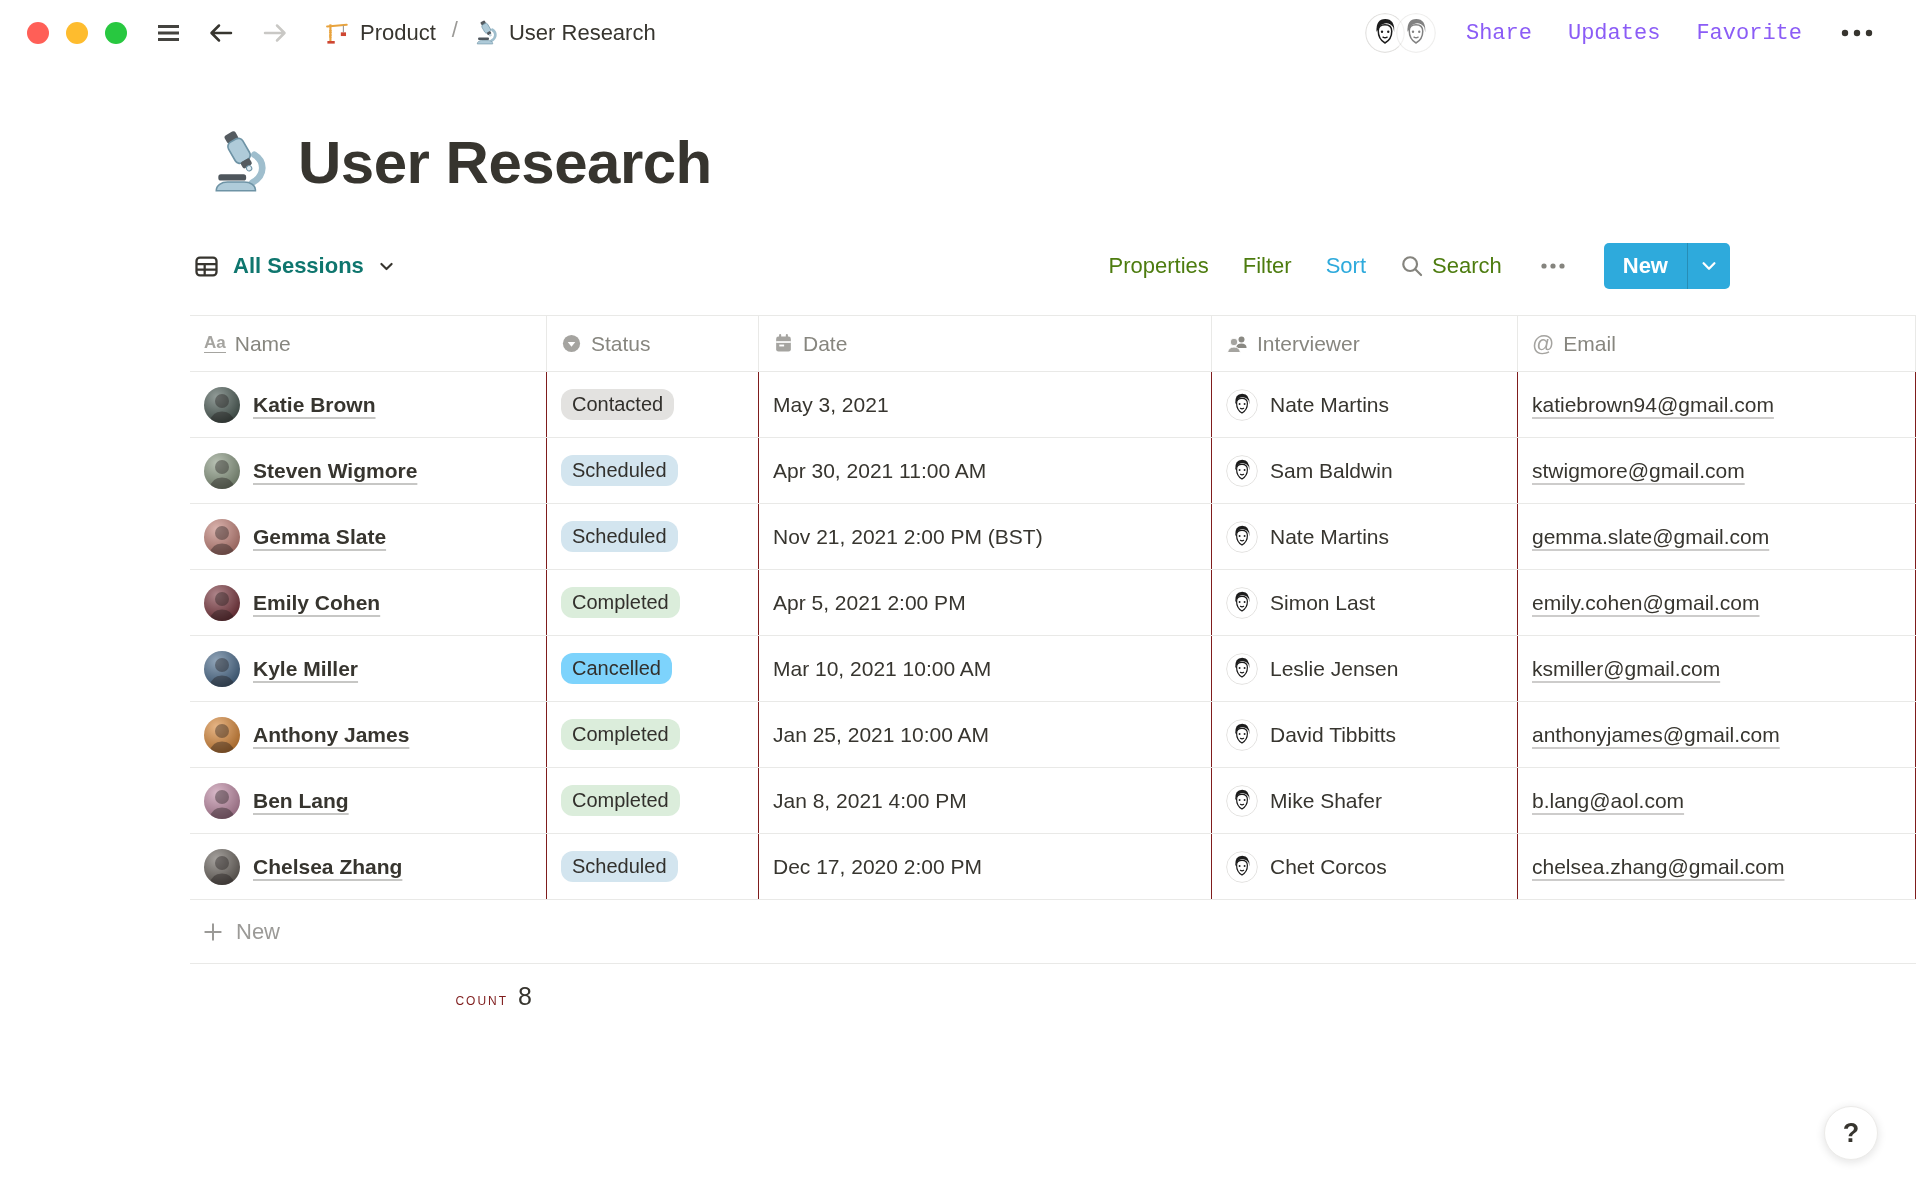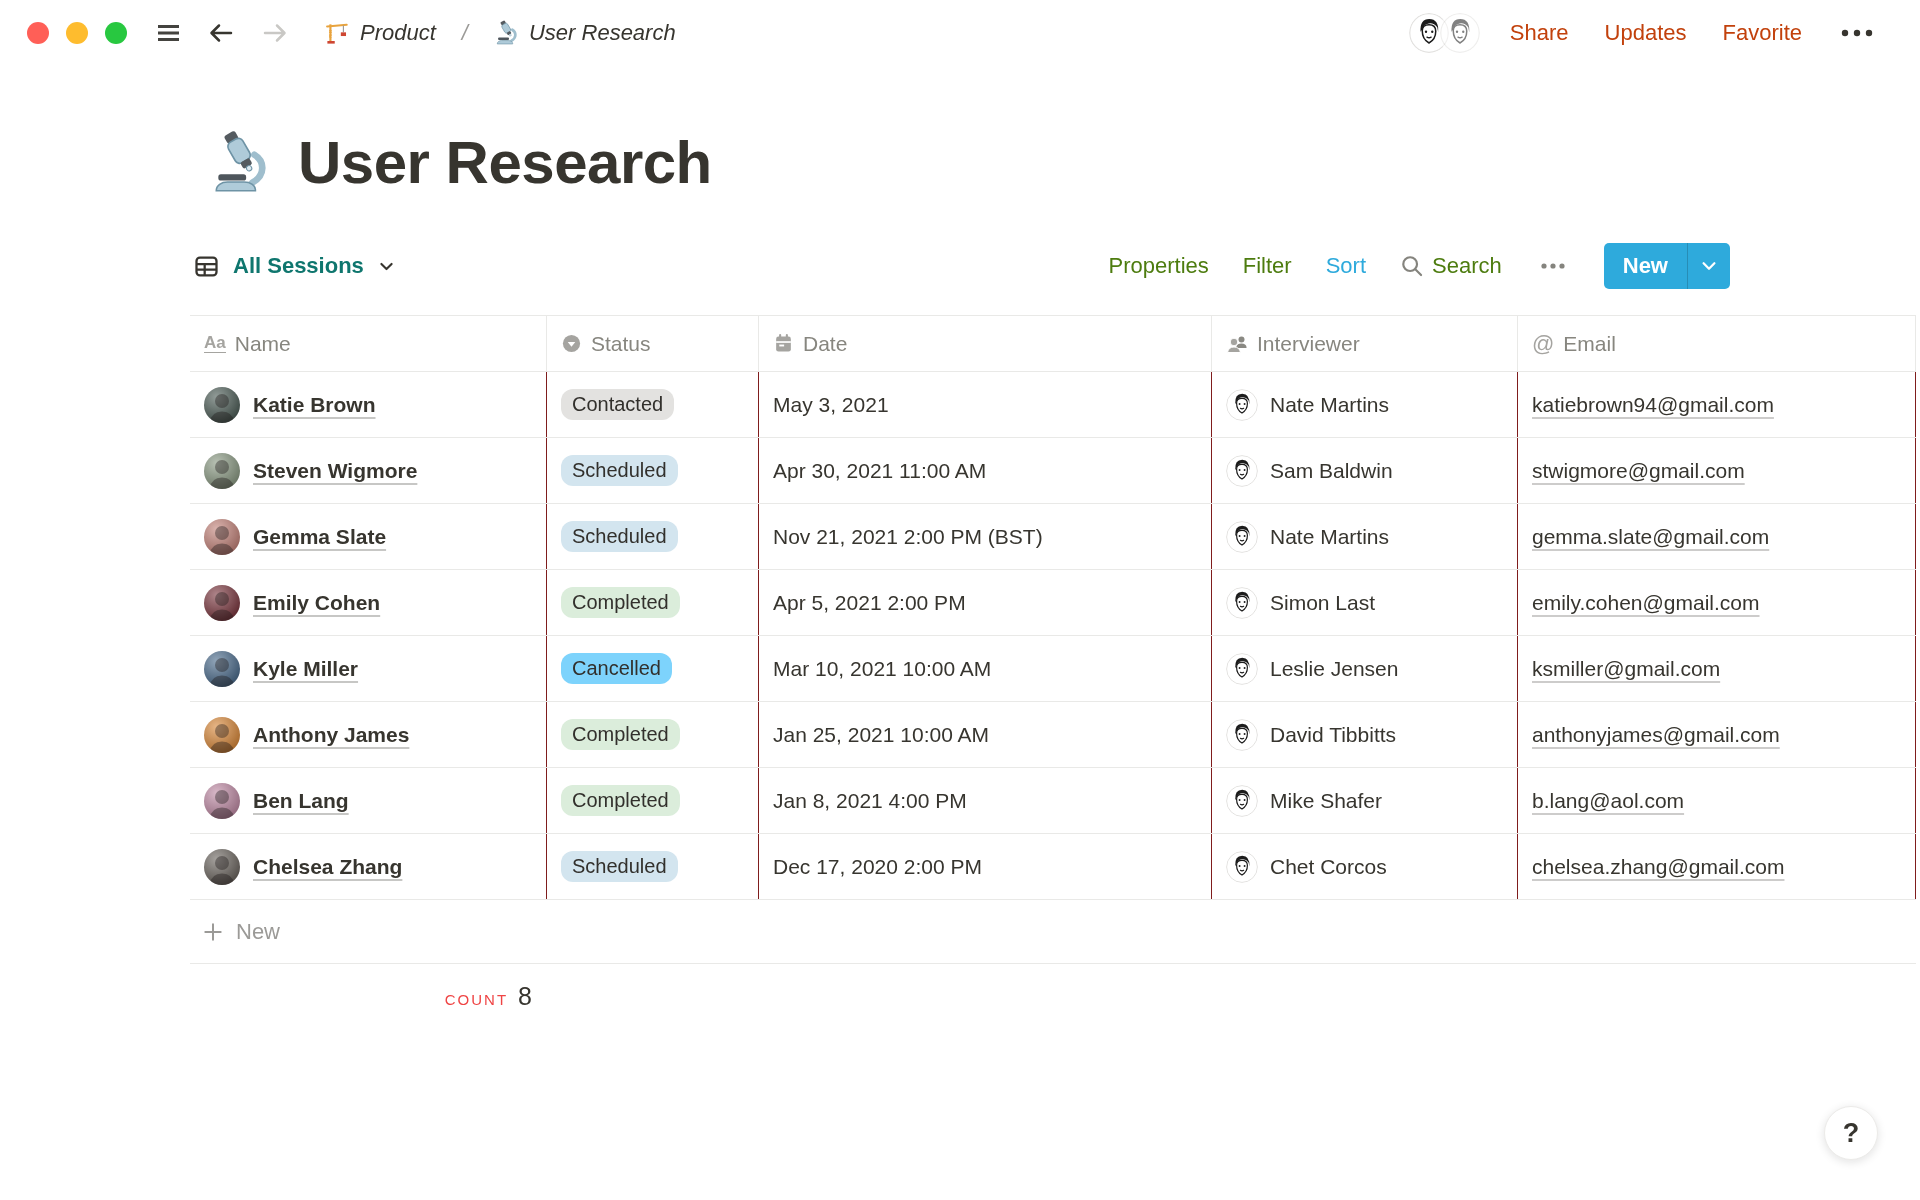--- a/index.html
+++ b/index.html
@@ -7,30 +7,30 @@
     font-family:"Liberation Sans", sans-serif; color:#37352F; }
 
   
   .topbar { height:66px; display:flex; align-items:center; padding:0 28px 0 27px; }
   .traffic { display:flex; gap:17px; margin-right:22px; }
   .tl { width:22px; height:22px; border-radius:50%; display:inline-block; }
   .tl.red{background:#FF5F57;} .tl.yellow{background:#FEBC2E;} .tl.green{background:#28C840;}
   .icon-btn { background:none; border:none; cursor:pointer; display:flex; align-items:center;
     justify-content:center; padding:4px; border-radius:4px; }
   .topbar .icon-btn { margin-right:14px; }
-  .breadcrumb { display:flex; align-items:center; gap:18px; font-size:22px; margin-left:10px;font-style:italic; }
+  .breadcrumb { display:flex; gap:8px; font-size:22px; margin-left:10px; }
   .crumb { display:flex; align-items:center; gap:9px; cursor:pointer; padding:3px 6px; border-radius:4px; }
   .crumb-sep { color:#9B9A97; padding:0 2px; }
   .spacer { flex:1; }
   .collab { display:flex; margin-right:30px; }
   .collab .av { width:40px; height:40px; border-radius:50%; background:#fff; overflow:hidden;
     box-shadow:0 0 0 2px #fff; }
   .collab .av + .av { margin-left:-9px; opacity:.55; }
-  .top-action { background:none; border:none; font-size:22px; color:#c2410c; cursor:pointer;
-    margin-left:36px; font-family:Liberation Sans, sans-serif; }
+  .top-action { background:none; border:none; font-size:22px; color:#8b5cf6; cursor:pointer;
+    margin-left:36px; font-family:Liberation Mono, monospace; }
   .dots-btn { margin-left:34px; }
 
   
   .page { padding-left:190px; }
   .title-row { display:flex; align-items:center; gap:24px; margin:62px 0 0 18px; }
   .page-icon { width:66px; height:66px; display:flex; }
   h1.page-title { font-size:60px; font-weight:700; letter-spacing:-0.5px; color:#37352F; cursor:text; }
 
   
   .view-bar { display:flex; align-items:center; margin-top:46px; width:1540px; }
@@ -68,21 +68,21 @@
     text-decoration-thickness:1.5px; text-underline-offset:5px; }
   .pill { padding:4px 11px; border-radius:12px; font-size:20px; color:#32302C; }
   .sketch-avatar { width:32px; height:32px; min-width:32px; border-radius:50%; overflow:hidden;
     margin-right:12px; background:#fff; }
   .email-link { text-decoration:underline; text-decoration-color:rgba(55,53,47,0.25);
     text-decoration-thickness:1.5px; text-underline-offset:5px; }
 
   .new-row { height:64px; display:flex; align-items:center; gap:12px; padding-left:12px;
     color:#9B9A97; font-size:22px; border-bottom:1px solid #E9E9E7; cursor:pointer; width:1726px; }
   .count-row { width:357px; margin-top:18px; text-align:right; padding-right:15px; cursor:pointer; }
-  .count-label { font-size:15px; letter-spacing:2px; color:#ef4444; margin-right:10px; }
+  .count-label { font-size:12px; letter-spacing:2px; color:#7f1d1d; margin-right:10px; }
   .count-value { font-size:25px; color:#37352F; }
 
   
   .help-btn { position:absolute; right:42px; bottom:40px; width:54px; height:54px; border-radius:50%;
     background:#fff; border:1px solid #ECEBE9; box-shadow:0 2px 10px rgba(15,15,15,0.12);
     font-size:27px; font-weight:600; color:#37352F; cursor:pointer; font-family:inherit; }
 
   svg { display:block; }
 </style>
 </head>

